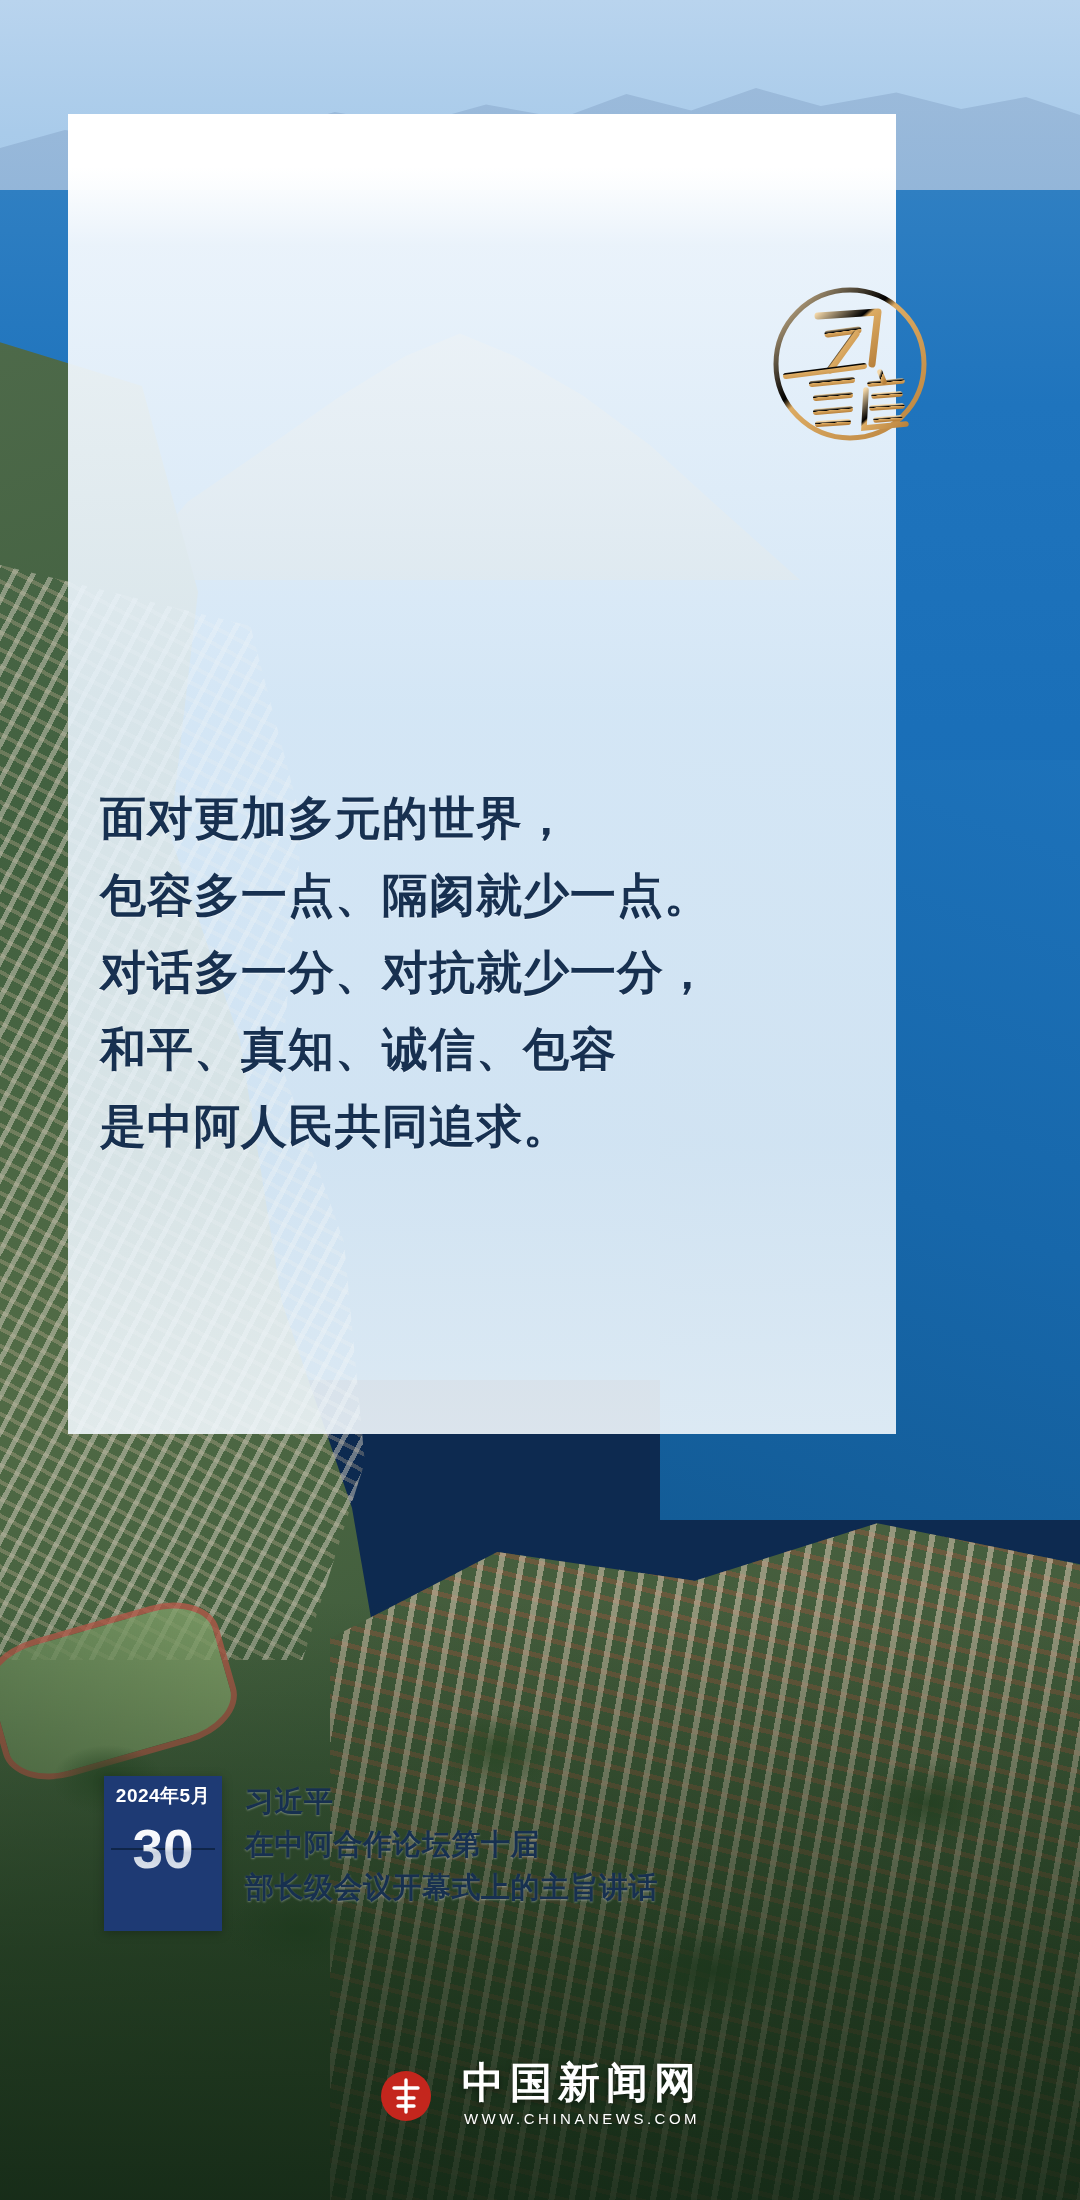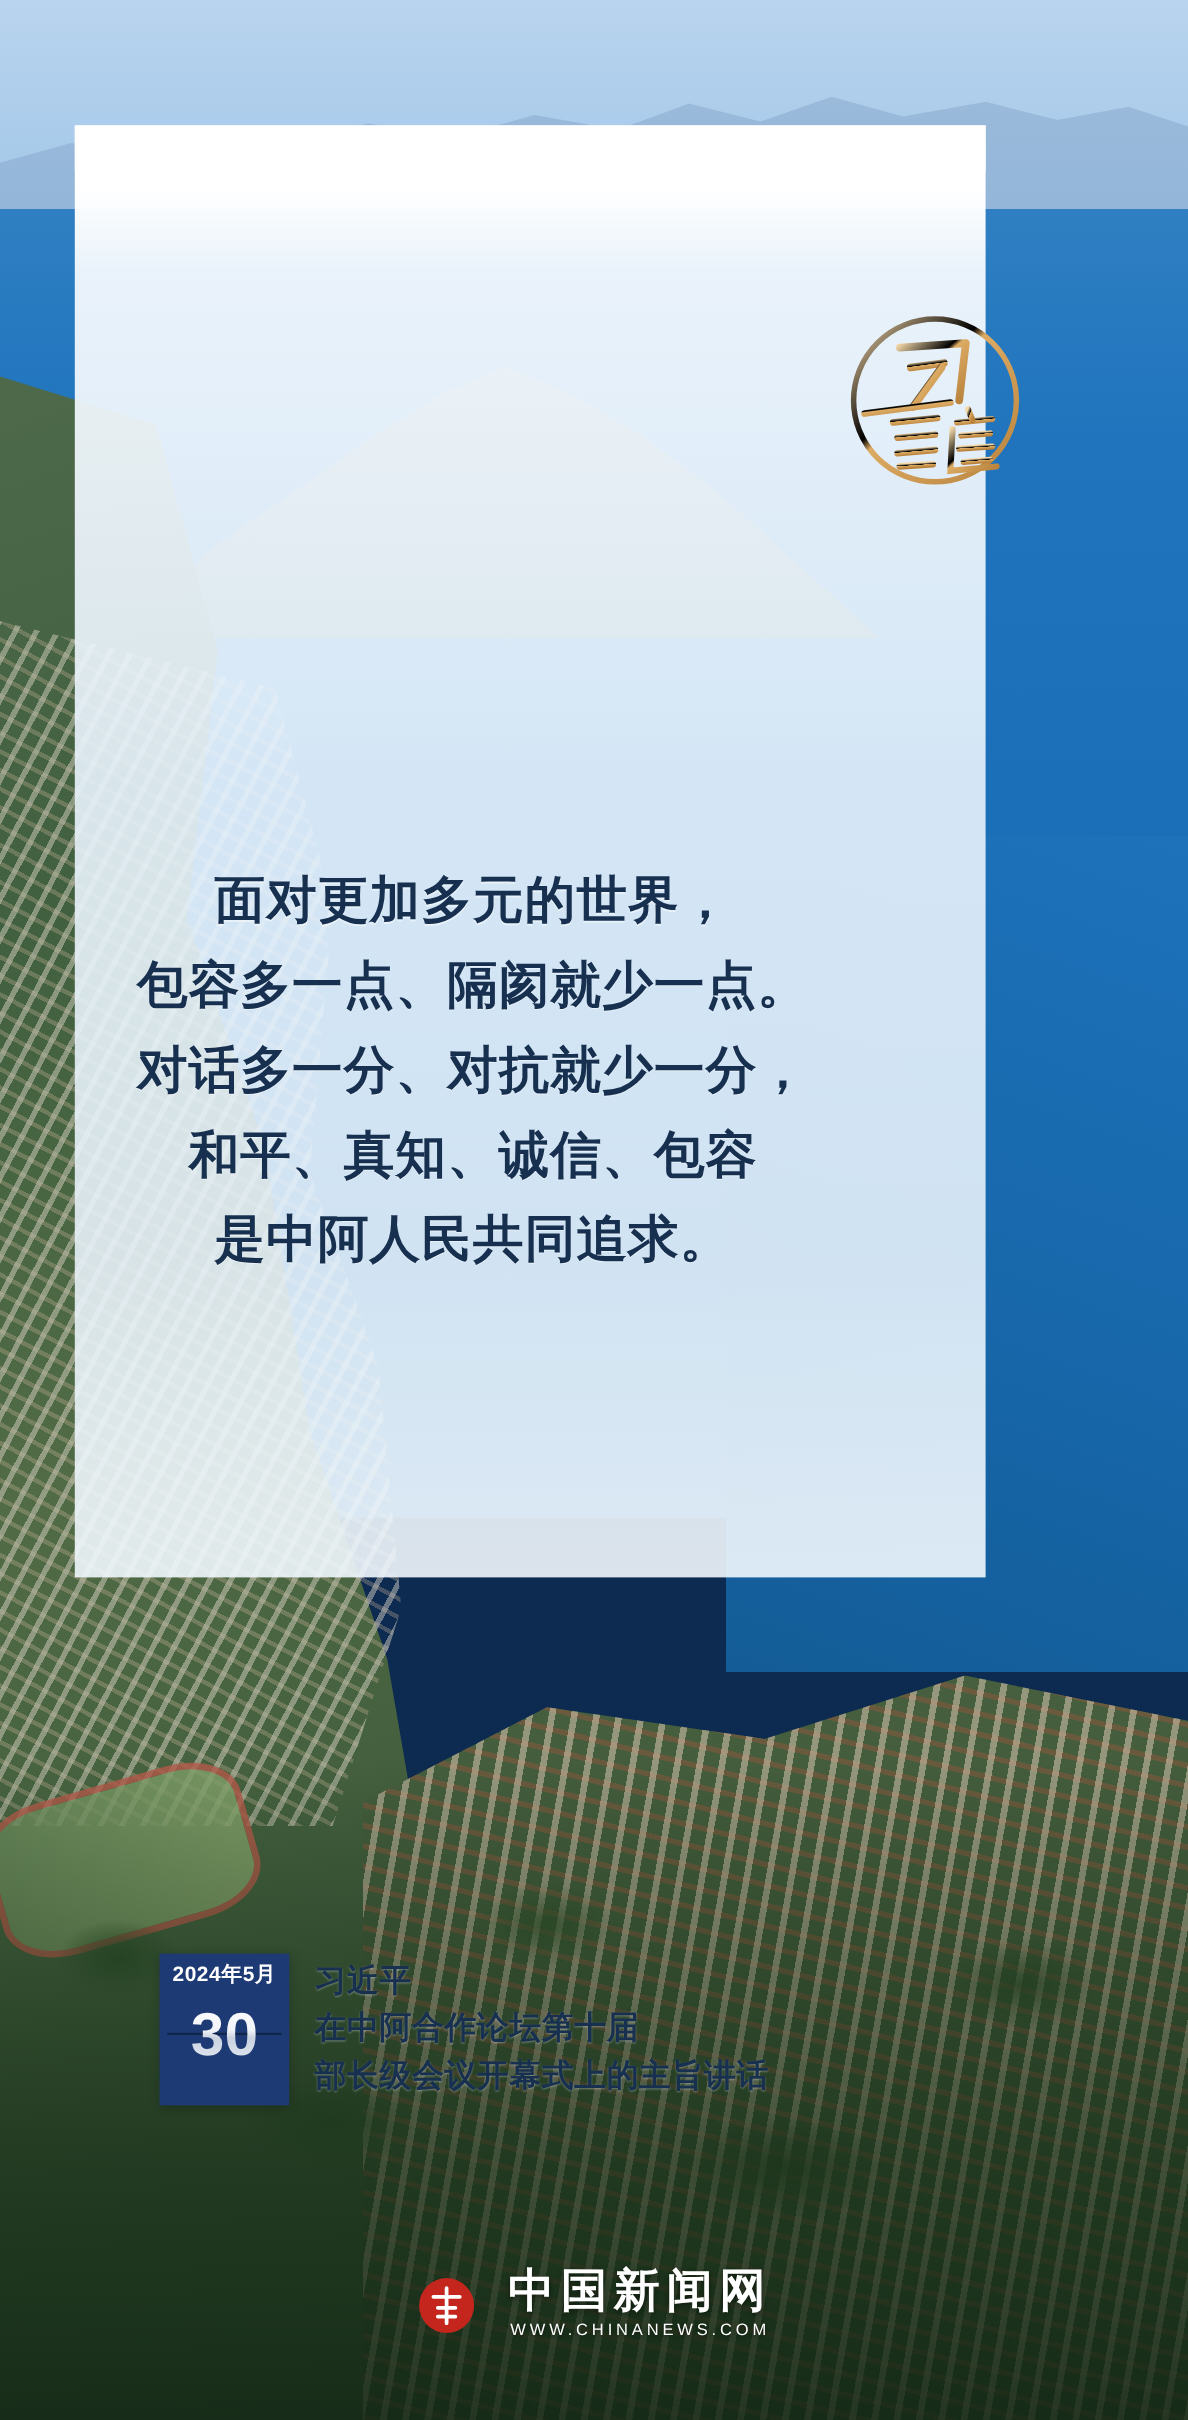--- a/index.html
+++ b/index.html
@@ -98,30 +98,29 @@
   
   .quote{
     position:absolute;left:100px;top:780px;width:660px;
     color:#173050;
     font-weight:bold;
     font-size:46px;
     line-height:77px;
     letter-spacing:1px;
     text-shadow:0 1px 0 rgba(255,255,255,.45);
   }
-  .quote .ln{white-space:nowrap;text-align:center;}
+  .quote .ln{white-space:nowrap;}
 
   
   .credit{position:absolute;left:104px;top:1776px;display:flex;align-items:flex-start;}
   .datebox{
-    width:118px;height:138px;background:#1e3a74;
+    width:118px;height:155px;background:#1e3a74;
     display:flex;flex-direction:column;align-items:center;
     padding-top:8px;box-sizing:border-box;flex:none;
     box-shadow:0 2px 10px rgba(0,0,0,.25);
-    margin-left:41px;
   }
   .date-ym{
     color:#fff;font-size:19px;font-weight:bold;letter-spacing:.5px;
     line-height:24px;
   }
   .date-d{
     color:#e9eef6;font-size:55px;font-weight:bold;line-height:74px;
     margin-top:4px;position:relative;
     background:linear-gradient(180deg,#ffffff 0%,#f2f5fa 45%,#c9d2e0 55%,#eef2f8 100%);
     -webkit-background-clip:text;background-clip:text;color:transparent;

